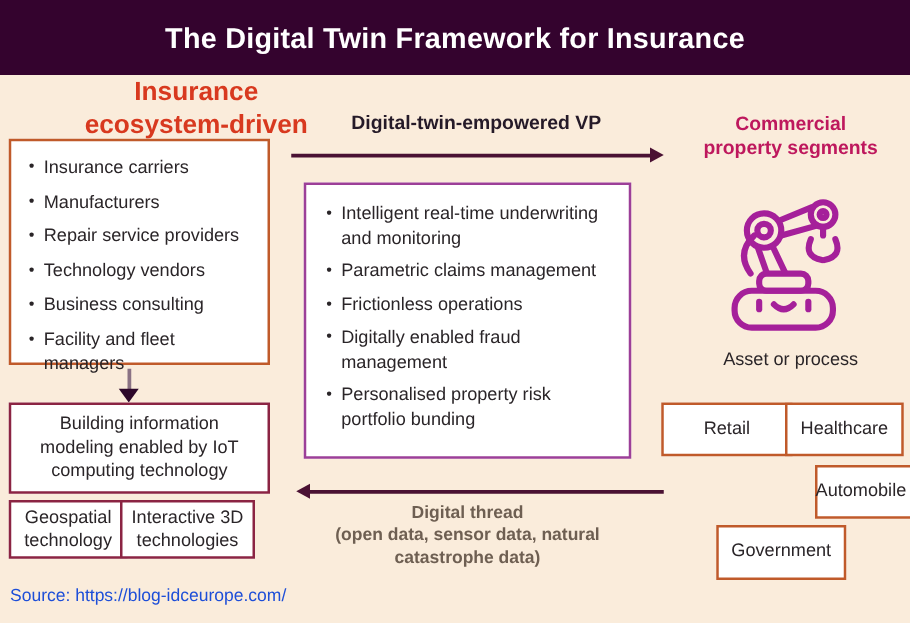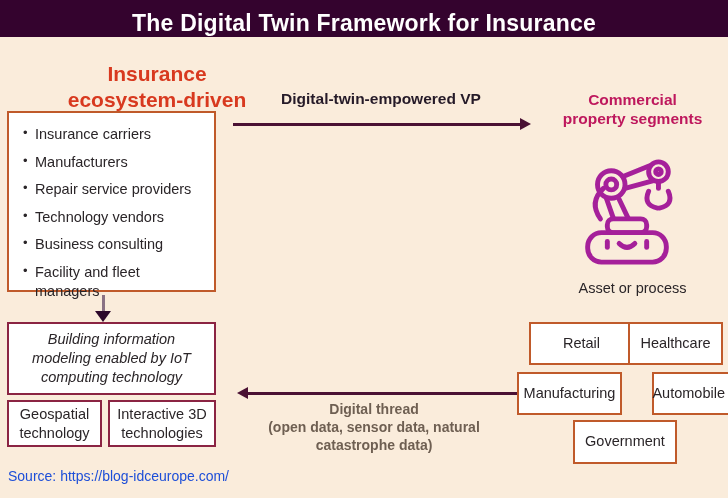--- a/index.html
+++ b/index.html
@@ -2,22 +2,22 @@
 <html><head>
 <meta charset="utf-8">
 <style>
   html,body { margin:0; padding:0; background:#faecdb; }
   .stage {
     position:relative; width:728px; height:498px;
     background:#faecdb; overflow:hidden;
     font-family:"Liberation Sans", sans-serif; color:#2a2528;
   }
   
-  .header { position:absolute; left:0; top:0; width:728px; height:37px;
-    background:#34032e; display:flex; align-items:flex-end; justify-content:center; }
+  .header { position:absolute; left:0; top:0; width:728px; height:60px;
+    background:#34032e; display:flex; align-items:center; justify-content:center; }
   .header .title { color:#ffffff; font-size:23px; font-weight:bold; letter-spacing:.2px; }
 
   
   .wbox { position:absolute; background:#ffffff; box-sizing:border-box;
     display:flex; align-items:center; justify-content:center; text-align:center; }
   .border-orange { border:2px solid #c05a2a; }
   .border-maroon { border:2px solid #8b2443; }
   .border-purple { border:2px solid #9c3f98; }
 
   
@@ -30,23 +30,23 @@
   ul.blist { list-style:none; margin:0; padding:0; text-align:left;
     font-size:14.5px; line-height:1.35; color:#2a2528; }
   ul.blist li { position:relative; padding-left:13px; }
   ul.blist li::before { content:"\2022"; position:absolute; left:1px; top:-1px; font-size:13px; }
   .eco-list li + li { margin-top:8px; }
   .vp-list li + li { margin-top:7px; }
 
   .eco-box { left:7px; top:111px; width:209px; height:181px;
     align-items:flex-start; justify-content:flex-start; padding:12px 8px 8px 13px; }
   .bim-box { left:7px; top:322px; width:209px; height:73px;
-    font-size:14.5px; line-height:1.32; padding:4px 10px;font-style:italic; }
+    font-size:14.5px; line-height:1.32; padding:4px 10px; }
   .geo-box { left:7px; top:400px; width:95px; height:47px; font-size:14.5px; line-height:1.3; padding:2px 17px; }
-  .i3d-box { left:108px; top:400px; width:108px; height:47px; font-size:14.5px; line-height:1.3; padding:2px 4px; }
+  .i3d-box { left:96px; top:400px; width:108px; height:47px; font-size:14.5px; line-height:1.3; padding:2px 4px; }
 
   .vp-box { left:243px; top:146px; width:262px; height:221px;
     align-items:flex-start; justify-content:flex-start; padding:14px 8px 8px 15px; }
 
   
   .h-arrow { position:absolute; height:12px; }
   .h-arrow .shaft { position:absolute; top:5px; height:2.5px; background:#4a1133; }
   .h-arrow .head-r { position:absolute; right:0; top:0; width:0; height:0;
     border-top:6px solid transparent; border-bottom:6px solid transparent; border-left:11px solid #4a1133; }
   .h-arrow .head-l { position:absolute; left:0; top:0; width:0; height:0;
@@ -116,20 +116,29 @@
     <span>Interactive 3D technologies</span>
   </div>
 
   <div class="col-head head-dark" style="left:237px; top:89px; width:288px;">Digital-twin-empowered VP</div>
 
   <div class="h-arrow vp-arrow">
     <div class="shaft"></div>
       <div class="head-r"></div>
   </div>
 
+  <div class="wbox border-purple vp-box">
+    <ul class="blist vp-list">
+      <li>Intelligent real-time underwriting and monitoring</li>
+      <li>Parametric claims management</li>
+      <li>Frictionless operations</li>
+      <li>Digitally enabled fraud management</li>
+      <li>Personalised property risk portfolio bunding</li>
+    </ul>
+  </div>
 
   <div class="h-arrow thread-arrow">
     <div class="shaft"></div>
       <div class="head-l"></div>
   </div>
 
   <div class="thread-text">
     <div>Digital thread</div>
     <div>(open data, sensor data, natural catastrophe data)</div>
   </div>
@@ -167,23 +176,20 @@
   </div>
 
   <div class="asset-caption">Asset or process</div>
 
   <div class="wbox seg-box seg-retail">
     <span>Retail</span>
   </div>
   <div class="wbox seg-box seg-healthcare">
     <span>Healthcare</span>
   </div>
-  <div class="wbox seg-box seg-manufacturing">
-    <span>Manufacturing</span>
-  </div>
   <div class="wbox seg-box seg-automobile">
     <span>Automobile</span>
   </div>
   <div class="wbox seg-box seg-government">
     <span>Government</span>
   </div>
 
   <div class="source">Source: https://blog-idceurope.com/</div>
 
 </div>

